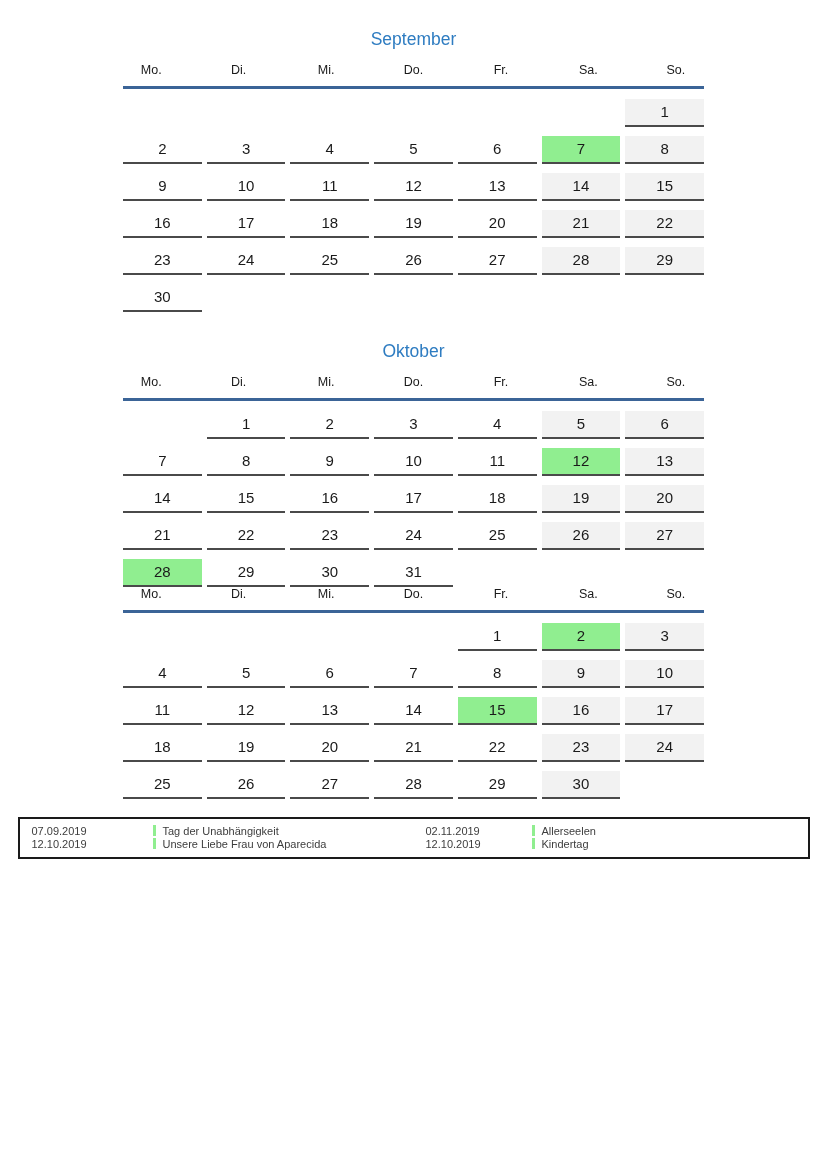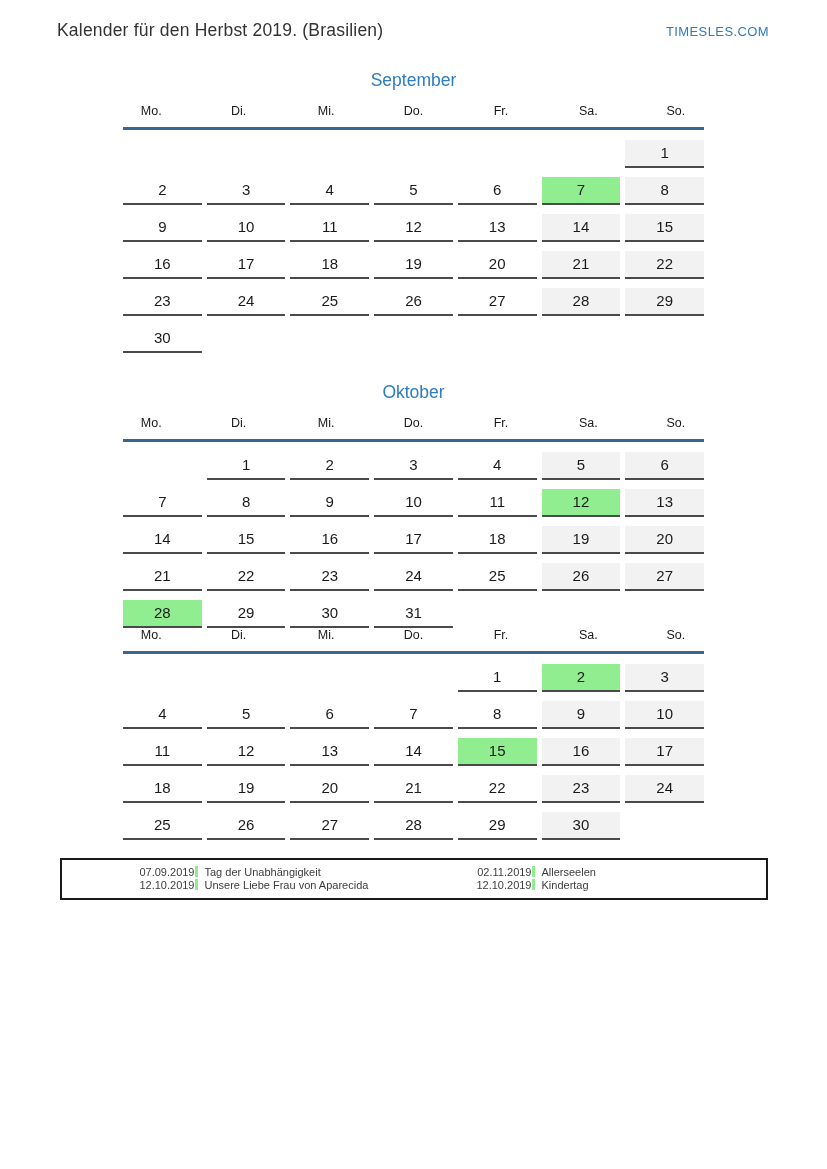--- a/index.html
+++ b/index.html
@@ -46,48 +46,43 @@
     column-gap:5px;row-gap:9px;padding-top:10px;
   }
   .day{
     height:28px;line-height:26px;text-align:center;font-size:15px;
     border-bottom:2px solid var(--cell-border);
   }
   .day.weekend{background:var(--weekend-gray);}
   .day.holiday{background:var(--holiday-green);}
   .day.empty{border-bottom:none;background:transparent;}
   .legend{
-    width:708px;margin:18px auto 16px;
+    width:792px;margin:18px auto 16px;
     border:2px solid var(--legend-border);
     display:grid;grid-template-columns:1fr 1fr;
     padding:5px 0 7px 0;
-    text-align:right;
   }
   .legend-col{display:flex;flex-direction:column;}
   .legend-entry{
     display:flex;align-items:center;height:13px;
     font-size:11px;color:#3d3d3d;white-space:nowrap;
   }
   .legend-date{padding-left:12px;flex:0 0 auto;}
   #legend-left .legend-date{width:133px;}
   #legend-right .legend-date{width:118px;}
   .legend-bar{
     flex:0 0 3px;width:3px;height:11px;
     background:var(--holiday-green);margin-right:7px;
   }
   .legend-label{flex:0 0 auto;}
 </style>
 </head>
 <body>
 
 <div class="page">
-  <div class="topbar">
-    <h1 class="page-title">Kalender für den Herbst 2019. (Brasilien)</h1>
-    <a class="brand">TIMESLES.COM</a>
-  </div>
 
   <div id="months">
   <section class="month">
     <h2 class="month-title">September</h2>
     <div class="weekday-row">
   <div class="weekday">Mo.</div>
 
   <div class="weekday">Di.</div>
 
   <div class="weekday">Mi.</div>

